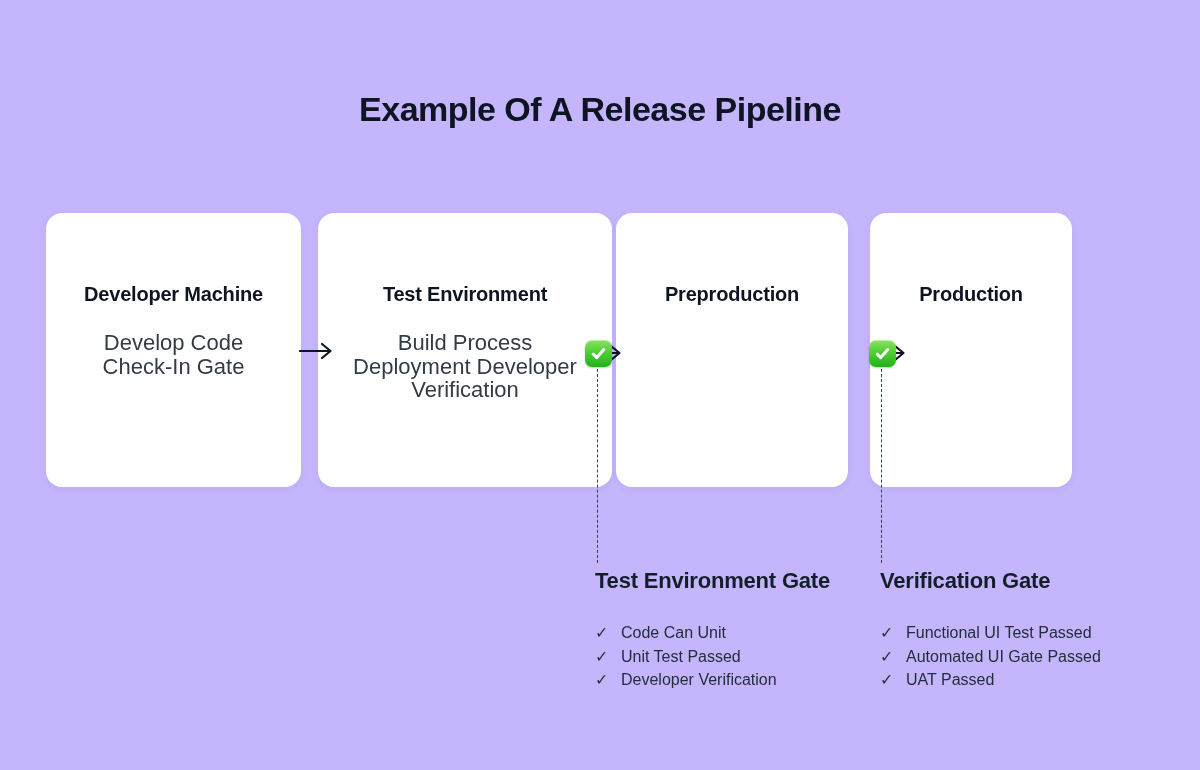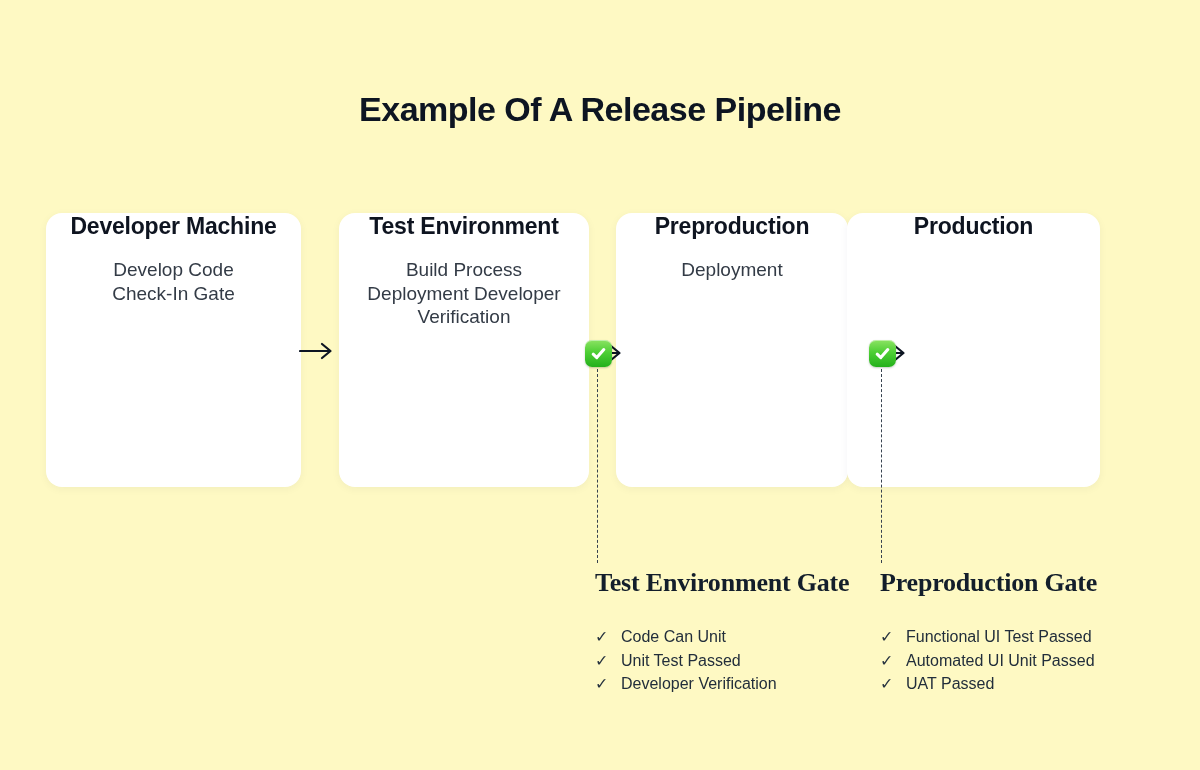--- a/index.html
+++ b/index.html
@@ -7,21 +7,21 @@
     padding: 0;
   }
   body {
     font-family: "Liberation Sans", sans-serif;
     background: #d8edf6;
   }
   .canvas {
     position: relative;
     width: 1200px;
     height: 770px;
-    background: #fef9c3;
+    background: #c4b5fd;
     overflow: hidden;
   }
 
   .page-title {
     position: absolute;
     left: 0;
     right: 0;
     top: 90px;
     text-align: center;
     font-size: 34px;
@@ -34,36 +34,37 @@
     position: absolute;
     top: 213px;
     height: 274px;
     background: #ffffff;
     border-radius: 16px;
     box-shadow: 0 2px 8px rgba(20, 45, 70, 0.05);
     box-sizing: border-box;
     text-align: center;
   }
   .stage-card .card-title {
-    font-size: 23px;
+    margin-top: 70px;
+    font-size: 20px;
     font-weight: 700;
     letter-spacing: -0.2px;
     color: #0e1420;
   }
   .stage-card .card-lines {
-    margin-top: 18px;
-    font-size: 19px;
+    margin-top: 25px;
+    font-size: 22px;
     line-height: 23.5px;
     color: #333b46;
   }
 
   .card-1 { left: 46px;  width: 255px; }
-  .card-2 { left: 339px; width: 250px; }
+  .card-2 { left: 318px; width: 294px; }
   .card-3 { left: 616px; width: 232px; }
-  .card-4 { left: 847px; width: 253px; }
+  .card-4 { left: 870px; width: 202px; }
 
   .flow-arrow { position: absolute; }
 
   .gate-check {
     position: absolute;
     width: 27px;
     height: 27px;
     border-radius: 7px;
     background: linear-gradient(180deg, #8ce363 0%, #4ecf35 45%, #23b01b 100%);
     box-shadow: inset 0 1px 0 rgba(255,255,255,0.45), 0 1px 2px rgba(20,60,20,0.25);
@@ -83,25 +84,24 @@
   .line-2 { left: 881px; }
 
   .gate-block {
     position: absolute;
     top: 568px;
     width: 280px;
   }
   .gate-1 { left: 595px; }
   .gate-2 { left: 880px; }
   .gate-title {
-    font-size: 26px;
+    font-size: 22px;
     font-weight: 700;
     letter-spacing: -0.2px;
     color: #131e2b;
-    font-family: Liberation Serif, serif;
   }
   .gate-list {
     margin-top: 27px;
     font-size: 16px;
     line-height: 23.5px;
     color: #222e3b;
   }
   .gate-item {
     display: flex;
     align-items: baseline;
@@ -134,21 +134,20 @@
     <div class="card-lines">
       <div>Build Process</div>
       <div>Deployment Developer</div>
       <div>Verification</div>
     </div>
   </div>
 
   <div class="stage-card card-3">
     <div class="card-title">Preproduction</div>
     <div class="card-lines">
-      <div>Deployment</div>
     </div>
   </div>
 
   <div class="stage-card card-4">
     <div class="card-title">Production</div>
   </div>
 
   <svg class="flow-arrow" style="left:299px; top:342px;" width="36" height="18" viewBox="0 0 36 18">
     <line x1="1" y1="9" x2="30" y2="9" stroke="#0d1522" stroke-width="2.2" stroke-linecap="round"></line>
     <path d="M23 2 L31.5 9 L23 16" fill="none" stroke="#0d1522" stroke-width="2.2" stroke-linecap="round" stroke-linejoin="round"></path>
@@ -189,29 +188,29 @@
         <span>Unit Test Passed</span>
       </div>
       <div class="gate-item">
         <span class="check-glyph">✓</span>
         <span>Developer Verification</span>
       </div>
     </div>
   </div>
 
   <div class="gate-block gate-2">
-    <div class="gate-title">Preproduction Gate</div>
+    <div class="gate-title">Verification Gate</div>
     <div class="gate-list">
       <div class="gate-item">
         <span class="check-glyph">✓</span>
         <span>Functional UI Test Passed</span>
       </div>
       <div class="gate-item">
         <span class="check-glyph">✓</span>
-        <span>Automated UI Unit Passed</span>
+        <span>Automated UI Gate Passed</span>
       </div>
       <div class="gate-item">
         <span class="check-glyph">✓</span>
         <span>UAT Passed</span>
       </div>
     </div>
   </div>
 
 </div>
 

